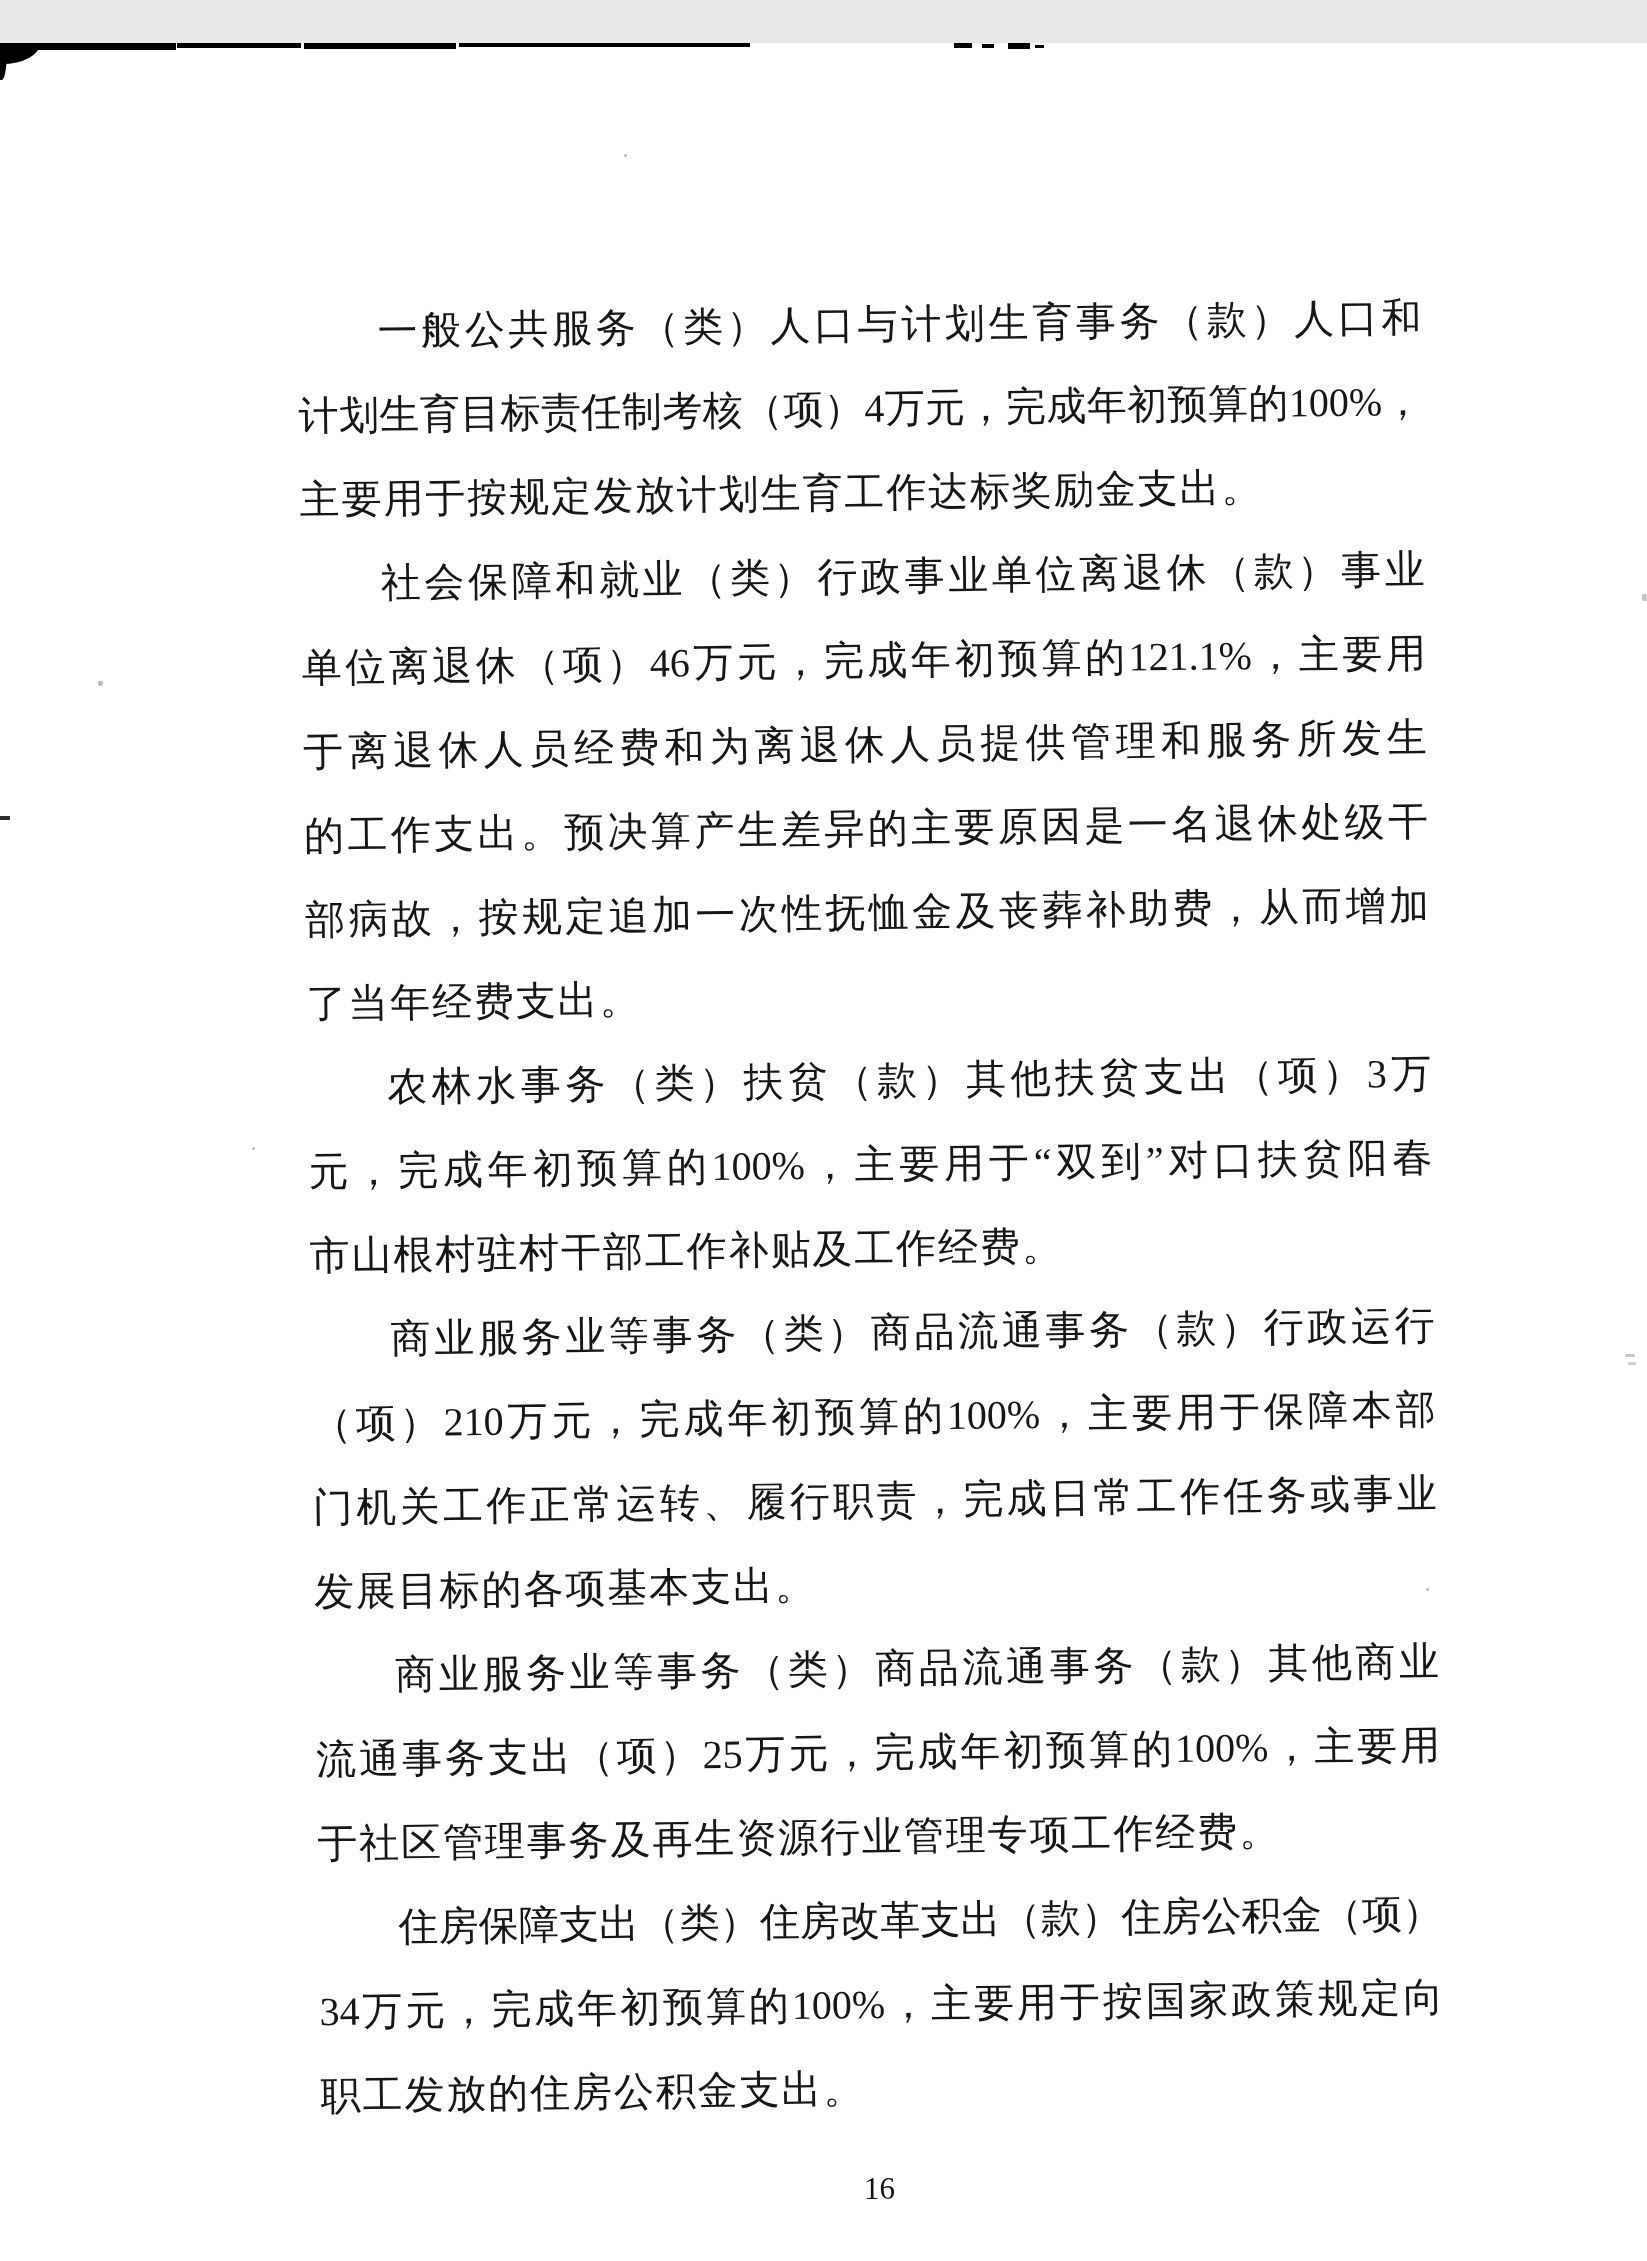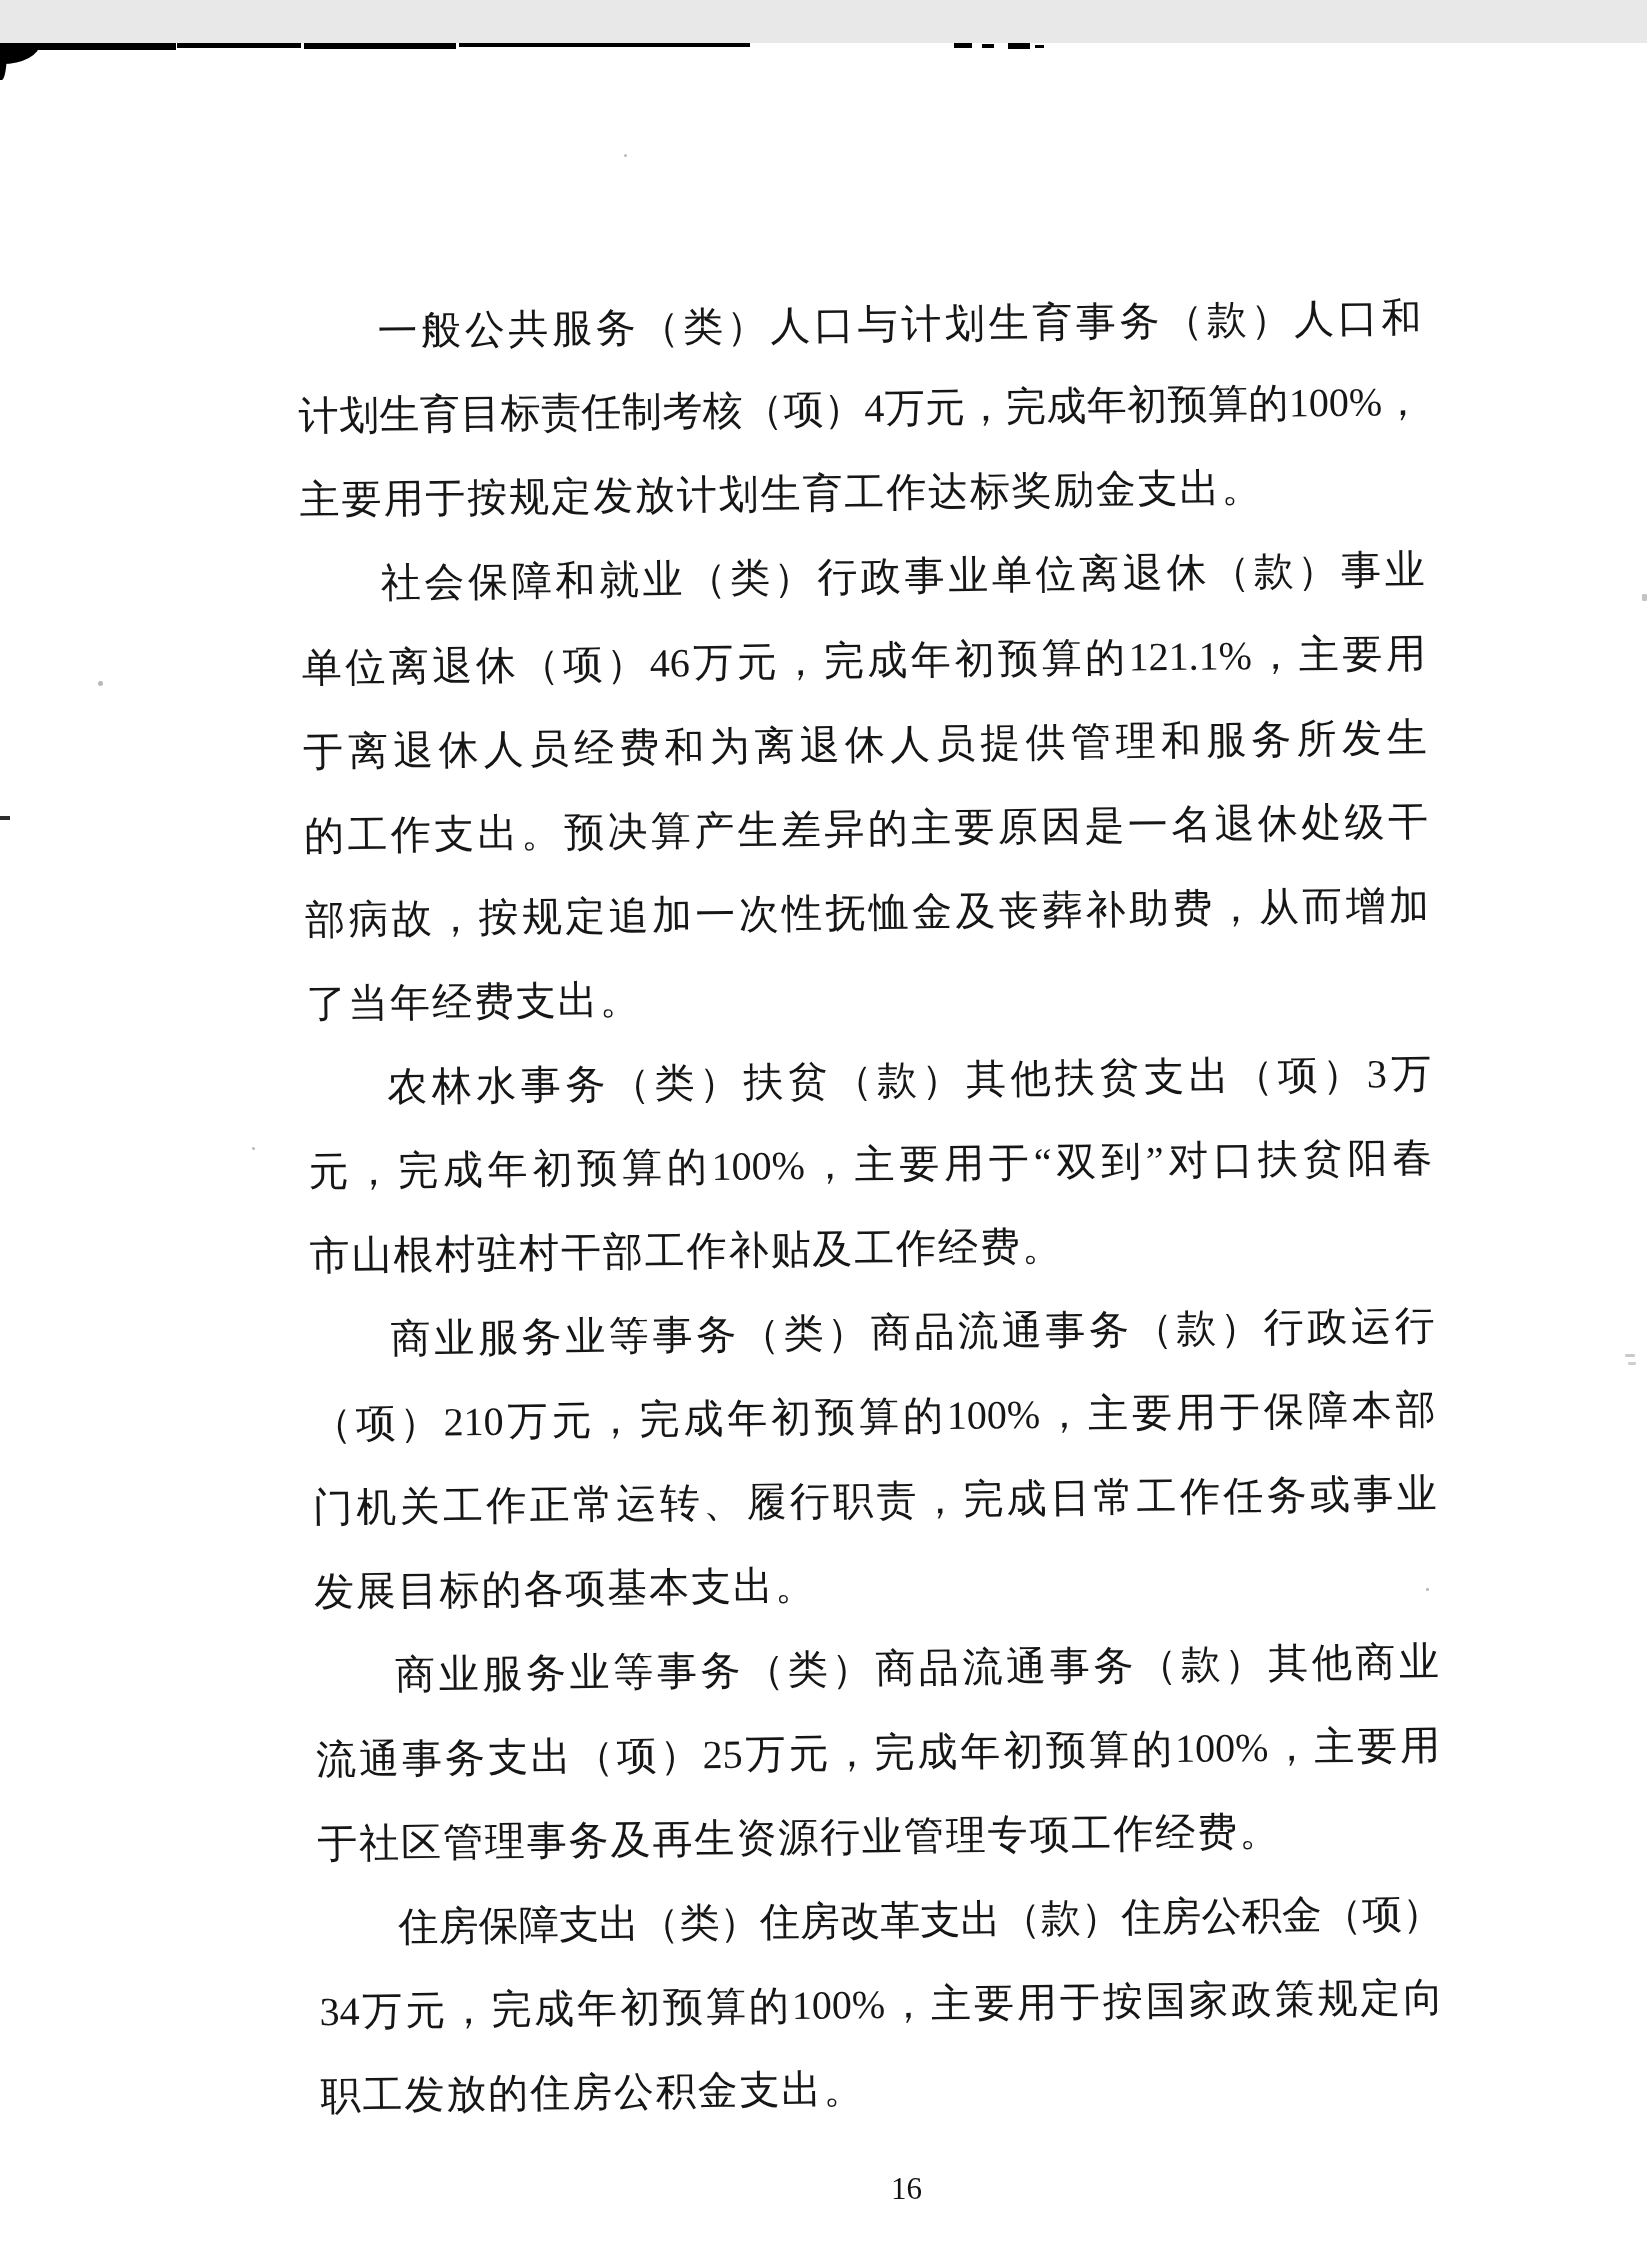--- a/index.html
+++ b/index.html
@@ -51,21 +51,21 @@
     letter-spacing:0;
     overflow:visible;
   }
   .just{text-align:justify;text-align-last:justify;}
   .end{text-align:left;letter-spacing:1.9px;white-space:nowrap;}
   .indent{text-indent:80px;}
   .page-number{
     position:absolute;
     left:864px;top:2126px;
     width:58px;
-    text-align:right;
+    text-align:left;
     font-size:31px;
     line-height:39px;
     color:#111;
   }
 </style>
 </head>
 <body>
 
 <div class="page">
 

